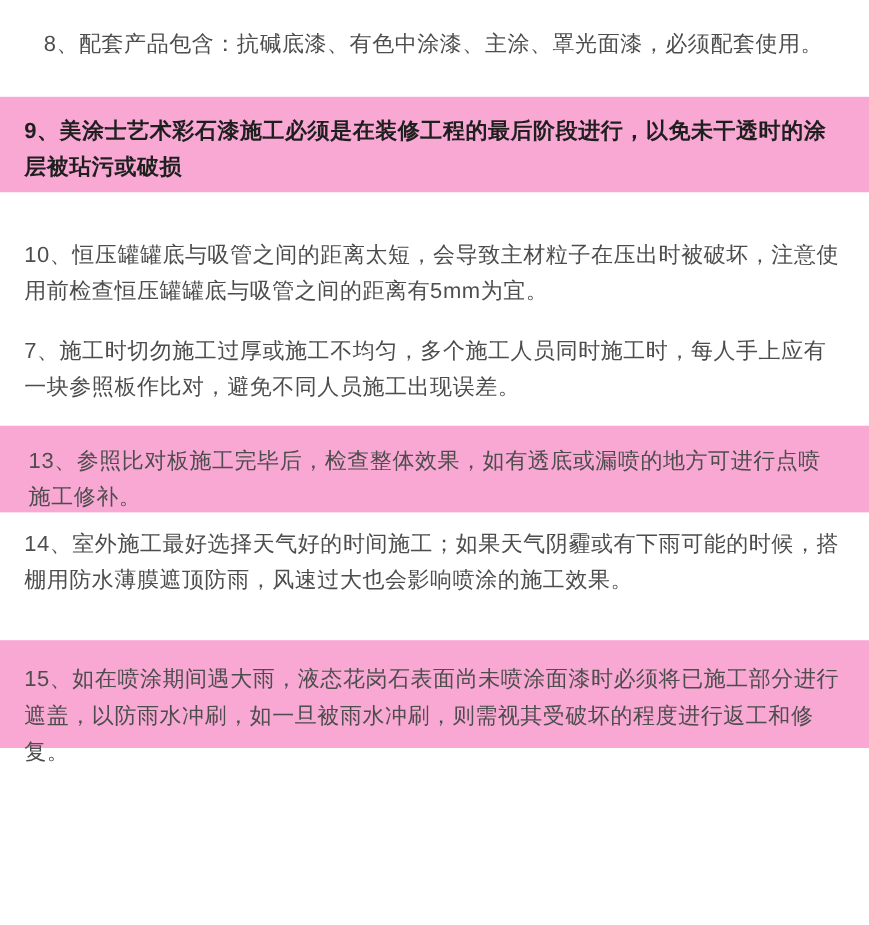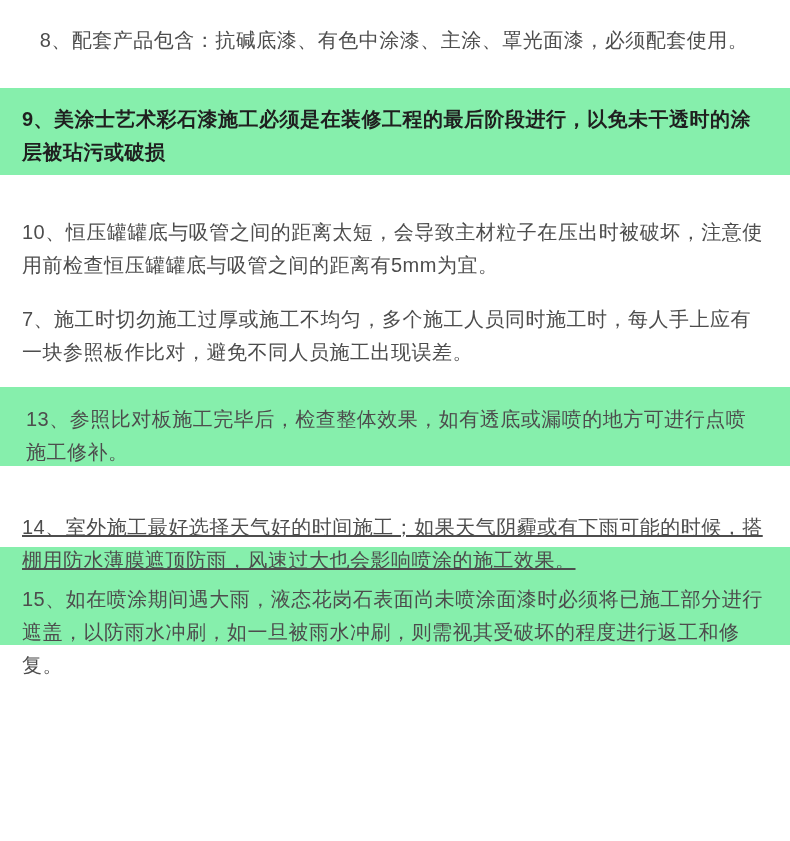--- a/index.html
+++ b/index.html
@@ -23,35 +23,35 @@
     width: 790px;
     padding-left: 22px;
     padding-right: 24px;
     font-size: 20px;
     line-height: 33px;
     color: #4d4d4d;
     letter-spacing: 0.5px;
     background: #ffffff;
   }
   .section.highlight {
-    background: #86efac;
+    background: #f9a8d4;
   }
   .section.bold {
     font-weight: bold;
     color: #1f1f1f;
   }
   
   .s8  { height: 88px;  padding-top: 24px; text-align: center; }
   .s9  { height: 87px;  padding-top: 15px; }
   .s10 { height: 107px; padding-top: 41px; }
   .s11 { height: 93px;  padding-top: 16px; padding-left: 30px; }
   .s12 { height: 105px; padding-top: 21px; }
   .s13 { height: 79px;  padding-top: 16px; padding-left: 26px; }
-  .s14 { height: 81px; padding-top: 45px; text-decoration: underline; }
-  .s15 { height: 98px;  padding-top: 36px; }
+  .s14 { height: 116px; padding-top: 13px; }
+  .s15 { height: 98px;  padding-top: 20px; }
   .footer-space {
     height: 61px;
     background: #ffffff;
   }
 </style>
 </head>
 <body>
 
 <div class="doc">
   <div class="section s8">8、配套产品包含：抗碱底漆、有色中涂漆、主涂、罩光面漆，必须配套使用。</div>

